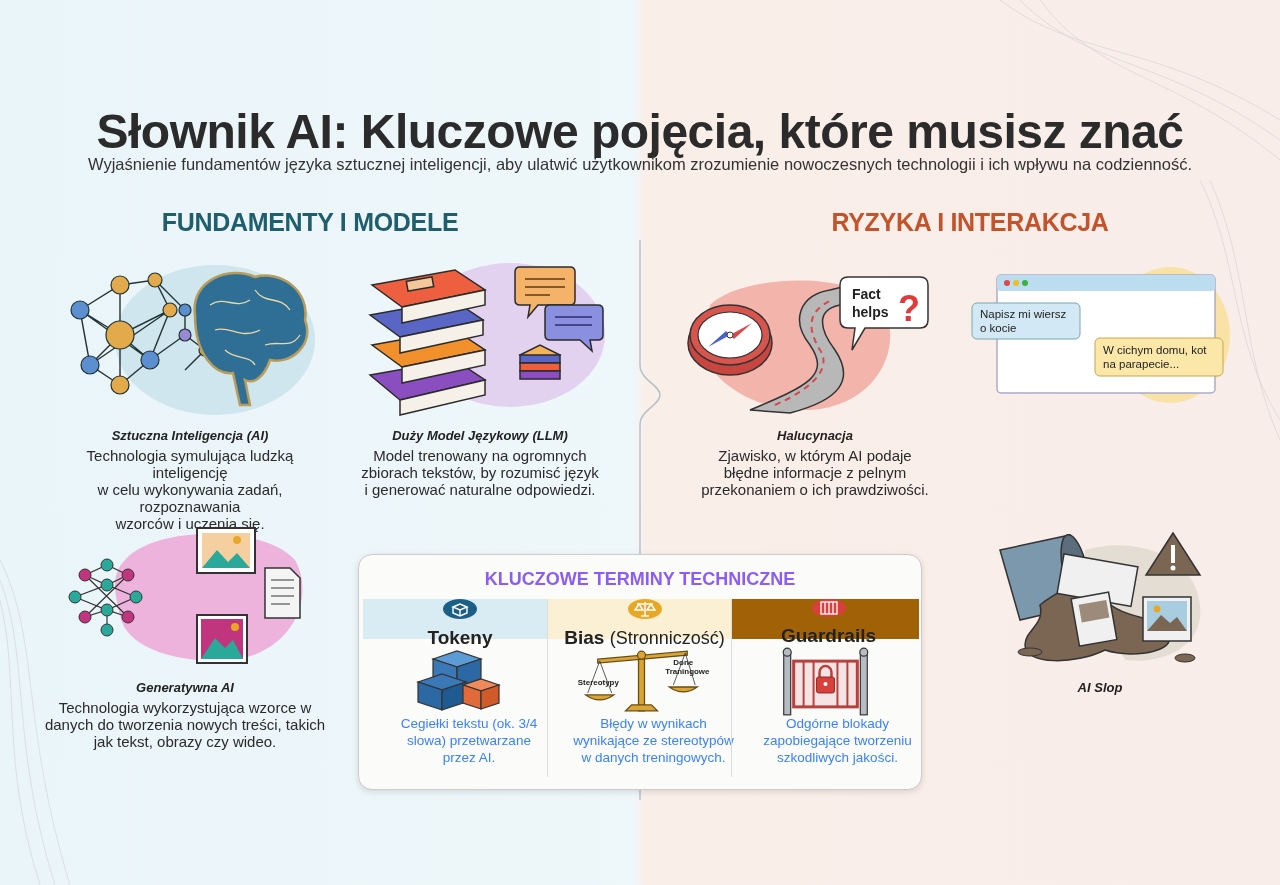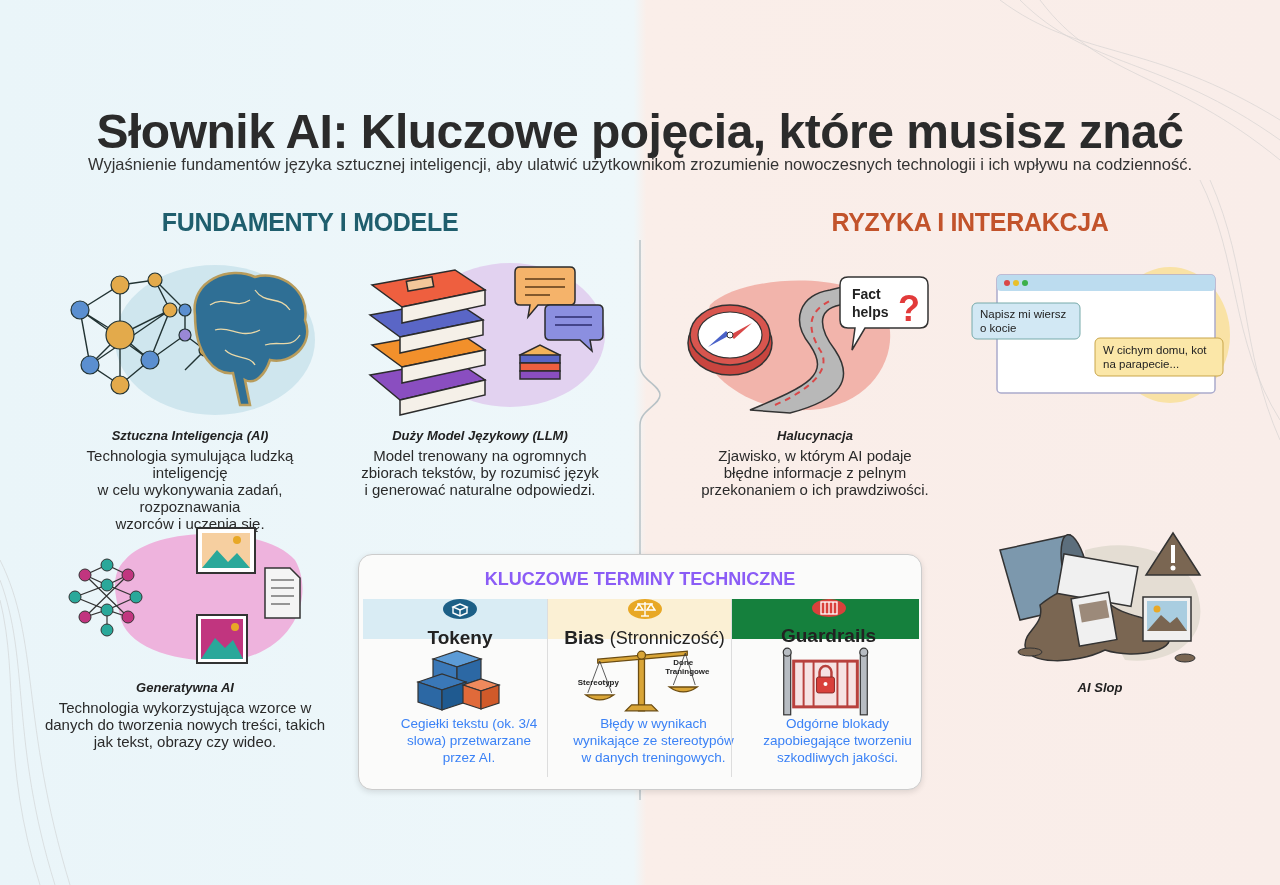--- a/index.html
+++ b/index.html
@@ -337,21 +337,21 @@
       <text x="118" y="27" font-family="Liberation Sans, sans-serif" font-weight="bold" font-size="8" fill="#222">Traningowe</text>
     </svg>
     <p>
       <span>Błędy w wynikach</span><br>
       <span>wynikające ze stereotypów</span><br>
       <span>w danych treningowych.</span>
     </p>
   </div>
 
   <div class="term" style="left:372px;">
-    <div class="term-head" style="background:#15803d;">
+    <div class="term-head" style="background:#a16207;">
       <div class="badge" style="background:#d9403b;">
         <svg width="22" height="18" viewBox="0 0 22 18">
             <g fill="none" stroke="#fff" stroke-width="1.3">
               <rect x="3" y="3" width="16" height="12"></rect>
               <line x1="7" y1="3" x2="7" y2="15"></line>
               <line x1="11" y1="3" x2="11" y2="15"></line>
               <line x1="15" y1="3" x2="15" y2="15"></line>
             </g>
           </svg>
       </div>

